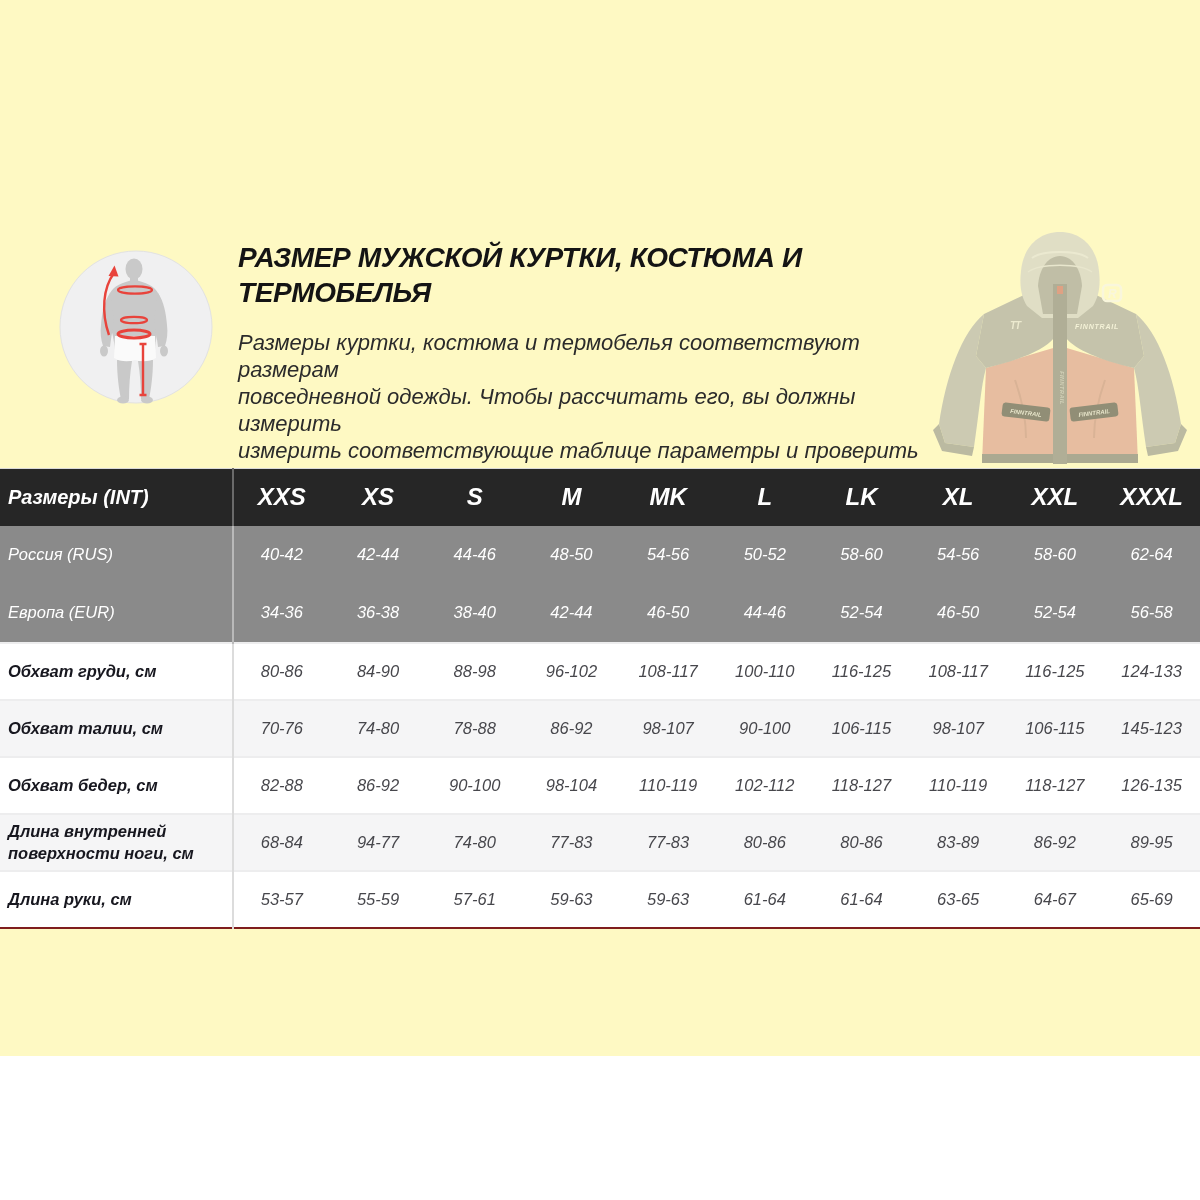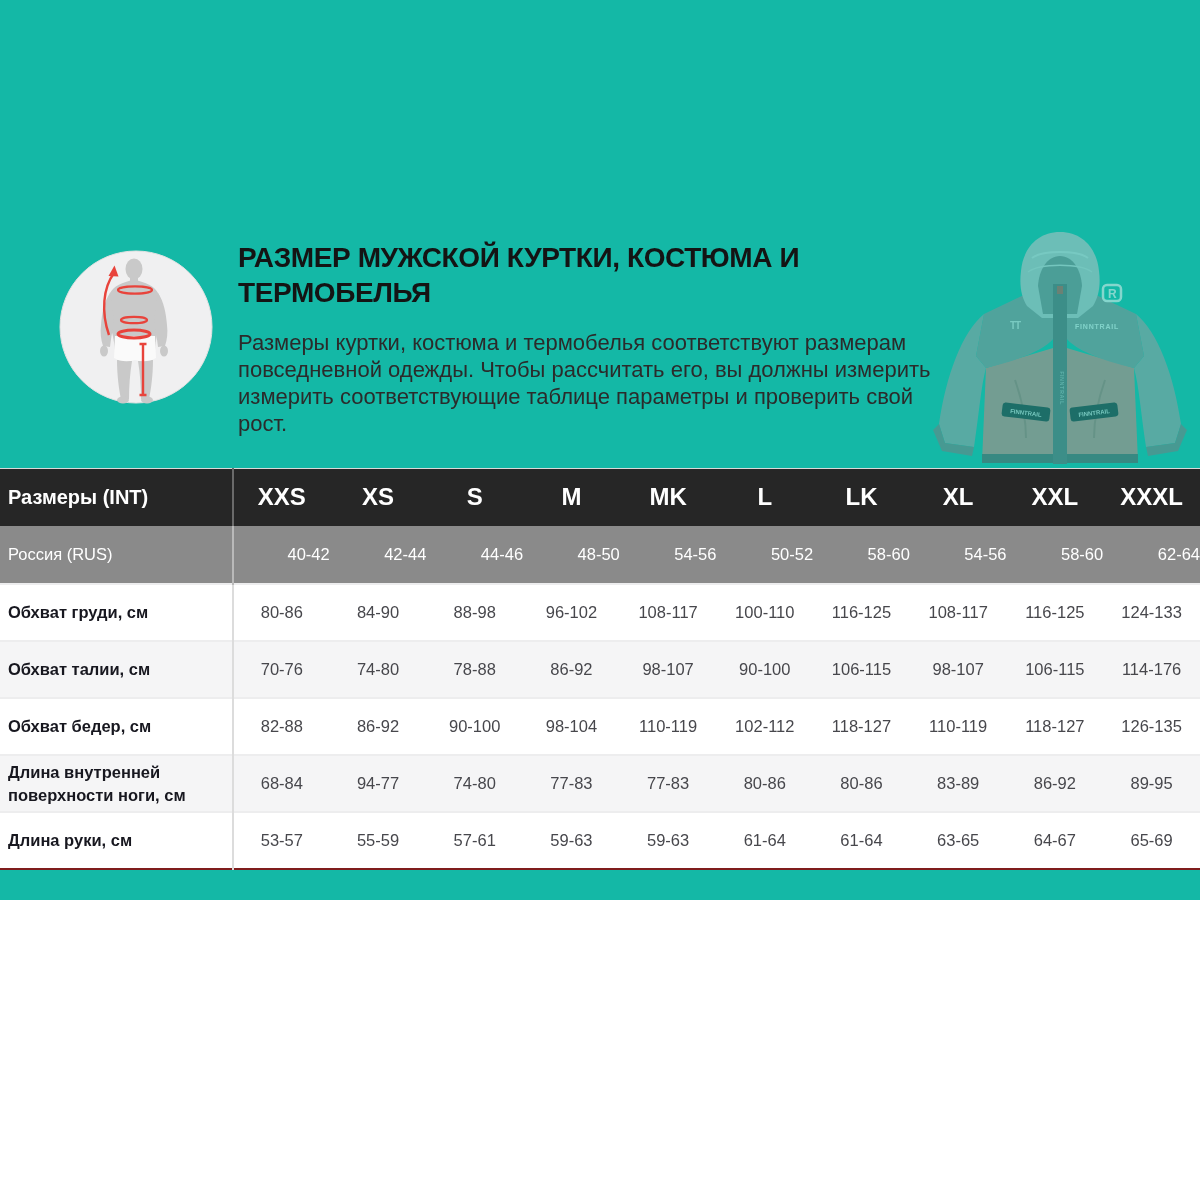--- a/index.html
+++ b/index.html
@@ -1,17 +1,17 @@
 <!DOCTYPE html>
 <html><head>
 <meta charset="utf-8">
 <style>
   html,body{margin:0;padding:0;background:#ffffff;}
   body{width:1200px;height:1200px;font-family:"Liberation Sans","DejaVu Sans",sans-serif;}
-  .page{position:relative;width:1200px;height:900px;background:#14b8a6;overflow:hidden;}
+  .page{position:relative;width:1200px;height:1056px;background:#fef9c3;overflow:hidden;font-style:italic;}
 
   
   .intro{position:relative;height:468px;}
   .measure-circle{position:absolute;left:57px;top:248px;}
   .intro-text{position:absolute;left:238px;top:240px;width:700px;}
   .intro-title{
     font-size:28px;line-height:35px;font-weight:700;color:#141414;
     letter-spacing:-0.4px;white-space:pre-line;text-transform:uppercase;
   }
   .intro-desc{
@@ -28,21 +28,21 @@
   }
   .size-table th,.size-table td{
     text-align:center;vertical-align:middle;padding:0;
     font-size:16.5px;overflow:hidden;
   }
   tr.r-dark{height:57px;background:#262626;}
   tr.r-dark th{color:#ffffff;font-size:24px;font-weight:700;}
   .size-table th.corner,.size-table td.label{text-align:left;padding-left:8px;padding-right:14px;}
   tr.r-dark th.corner{border-right:2px solid #6a6a6a;font-size:20px;}
   tr.r-gray{height:58.5px;background:#8a8a8a;}
-  tr.r-gray td{color:#ffffff;font-weight:400;text-align:right;}
+  tr.r-gray td{color:#ffffff;font-weight:400;}
   tr.r-gray td.label{border-right:2px solid #b9b9b9;margin-left:36px;}
   tr.r-light{height:57px;background:#f5f5f6;}
   tr.r-white{height:57px;background:#ffffff;}
   tr.r-light td.label,tr.r-white td.label{
     font-weight:700;color:#17171f;line-height:1.35;
     border-right:2px solid #dcdcdc;
   }
   tr.r-light td.val,tr.r-white td.val{color:#47474c;}
   tr.bt{border-top:2px solid #ededee;}
   tr.bb{border-bottom:2px solid #7f1d1d;}
@@ -157,20 +157,33 @@
       <td class="val">42-44</td>
       <td class="val">44-46</td>
       <td class="val">48-50</td>
       <td class="val">54-56</td>
       <td class="val">50-52</td>
       <td class="val">58-60</td>
       <td class="val">54-56</td>
       <td class="val">58-60</td>
       <td class="val">62-64</td>
     </tr>
+    <tr class="r-gray">
+      <td class="label">Европа (EUR)</td>
+      <td class="val">34-36</td>
+      <td class="val">36-38</td>
+      <td class="val">38-40</td>
+      <td class="val">42-44</td>
+      <td class="val">46-50</td>
+      <td class="val">44-46</td>
+      <td class="val">52-54</td>
+      <td class="val">46-50</td>
+      <td class="val">52-54</td>
+      <td class="val">56-58</td>
+    </tr>
     <tr class="r-white bt">
       <td class="label">Обхват груди, см</td>
       <td class="val">80-86</td>
       <td class="val">84-90</td>
       <td class="val">88-98</td>
       <td class="val">96-102</td>
       <td class="val">108-117</td>
       <td class="val">100-110</td>
       <td class="val">116-125</td>
       <td class="val">108-117</td>
@@ -181,21 +194,21 @@
       <td class="label">Обхват талии, см</td>
       <td class="val">70-76</td>
       <td class="val">74-80</td>
       <td class="val">78-88</td>
       <td class="val">86-92</td>
       <td class="val">98-107</td>
       <td class="val">90-100</td>
       <td class="val">106-115</td>
       <td class="val">98-107</td>
       <td class="val">106-115</td>
-      <td class="val">114-176</td>
+      <td class="val">145-123</td>
     </tr>
     <tr class="r-white bt">
       <td class="label">Обхват бедер, см</td>
       <td class="val">82-88</td>
       <td class="val">86-92</td>
       <td class="val">90-100</td>
       <td class="val">98-104</td>
       <td class="val">110-119</td>
       <td class="val">102-112</td>
       <td class="val">118-127</td>

